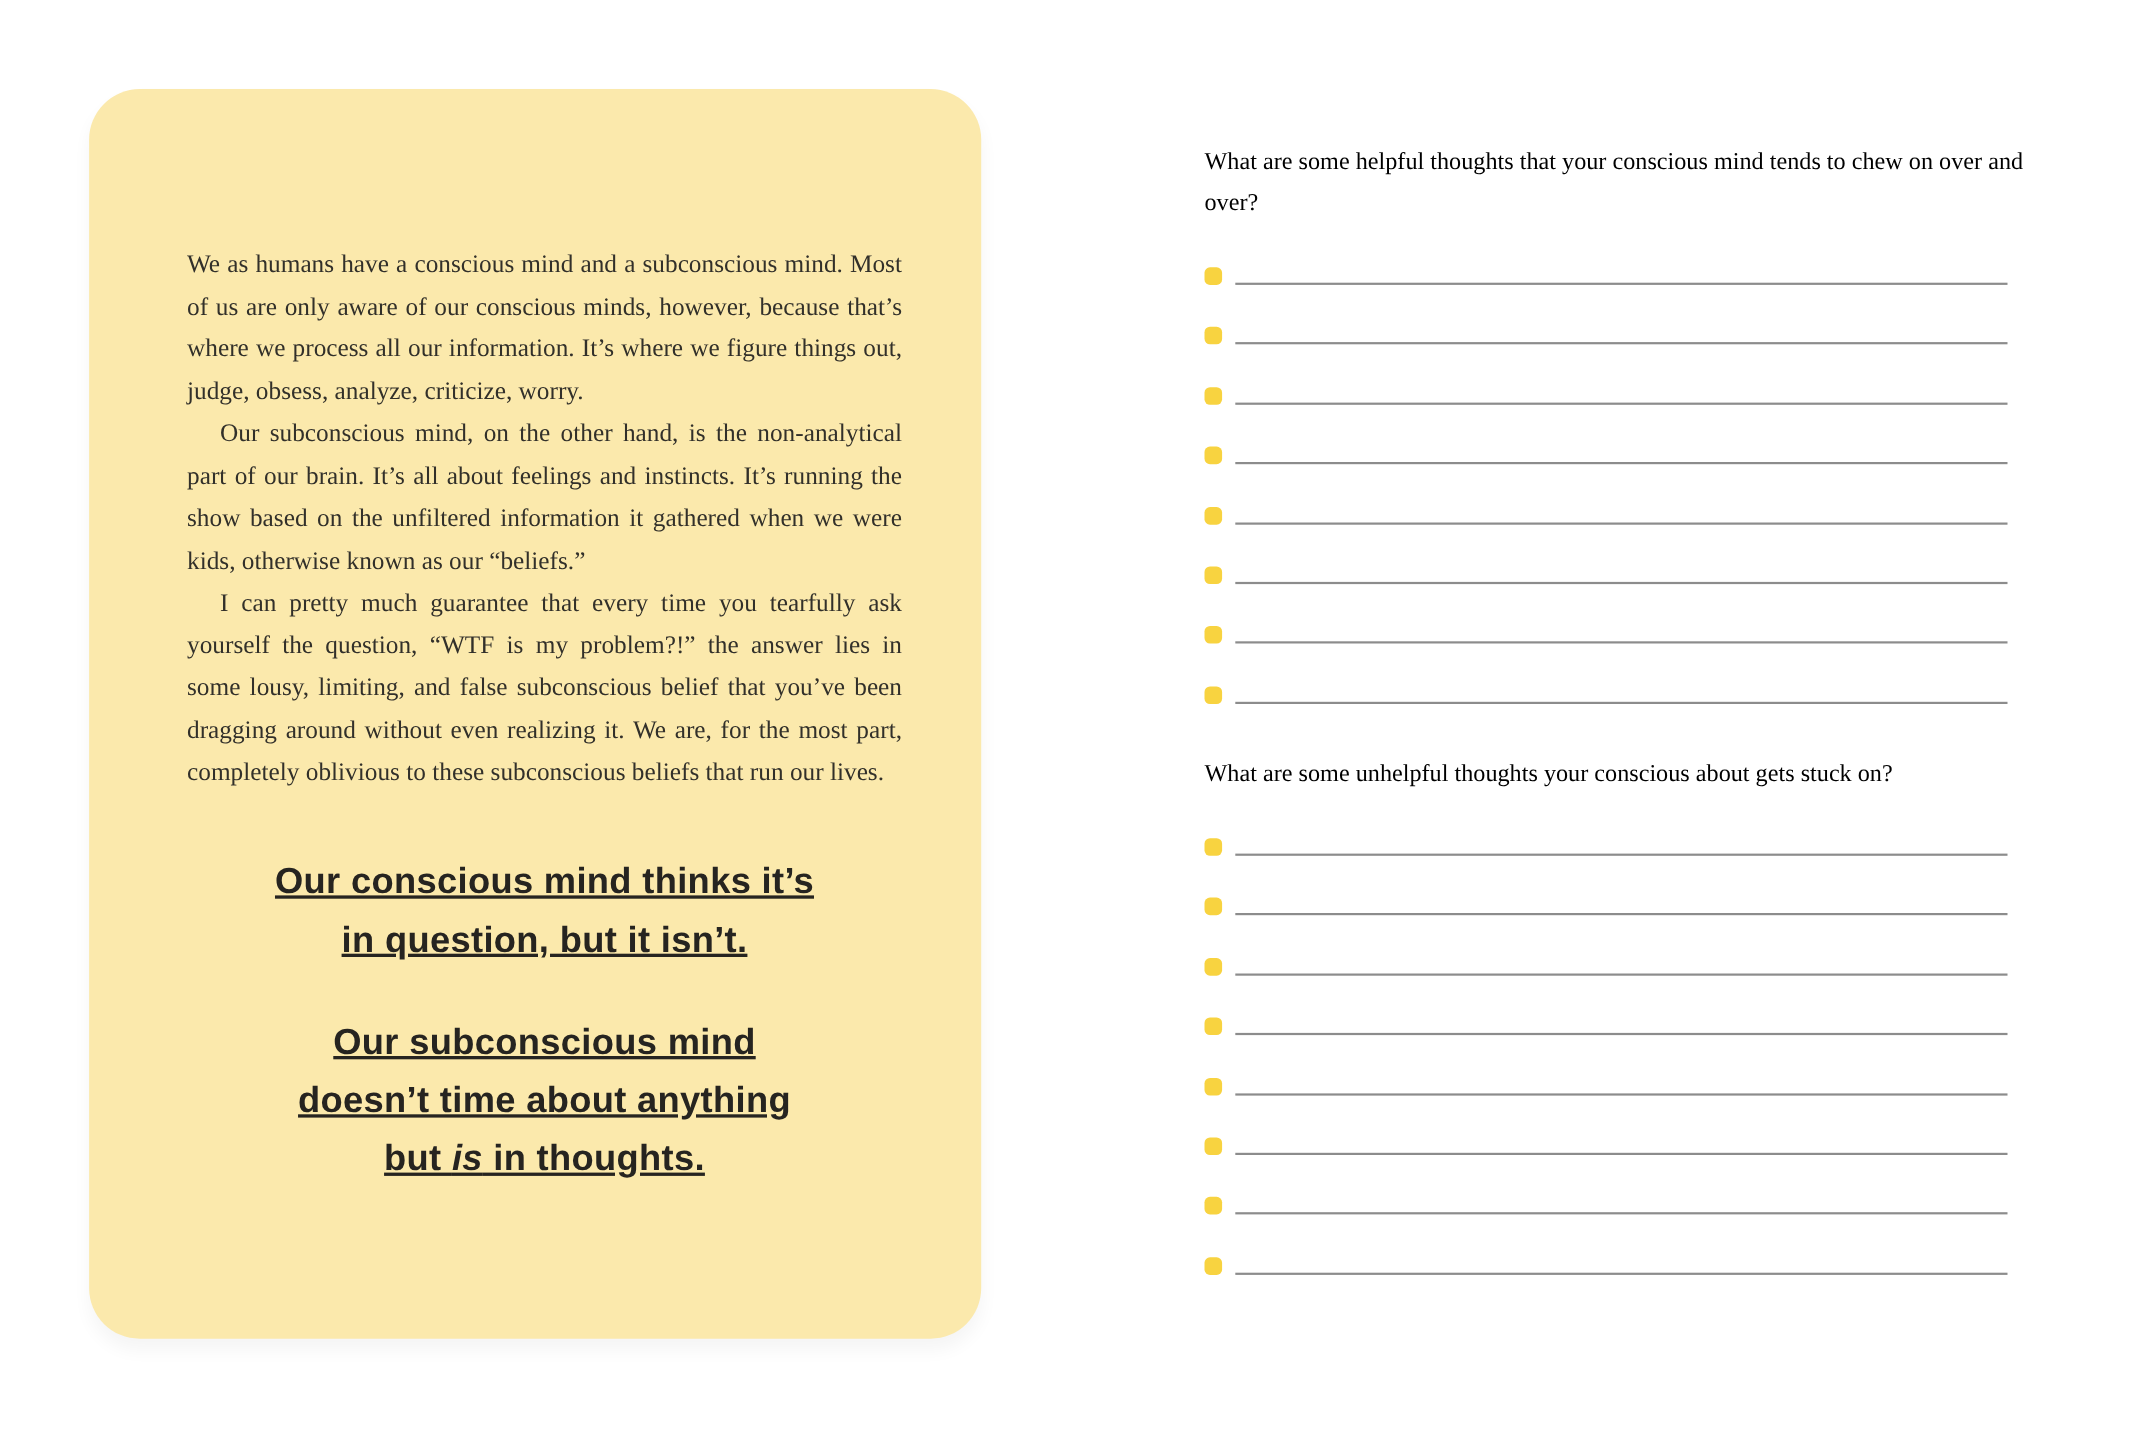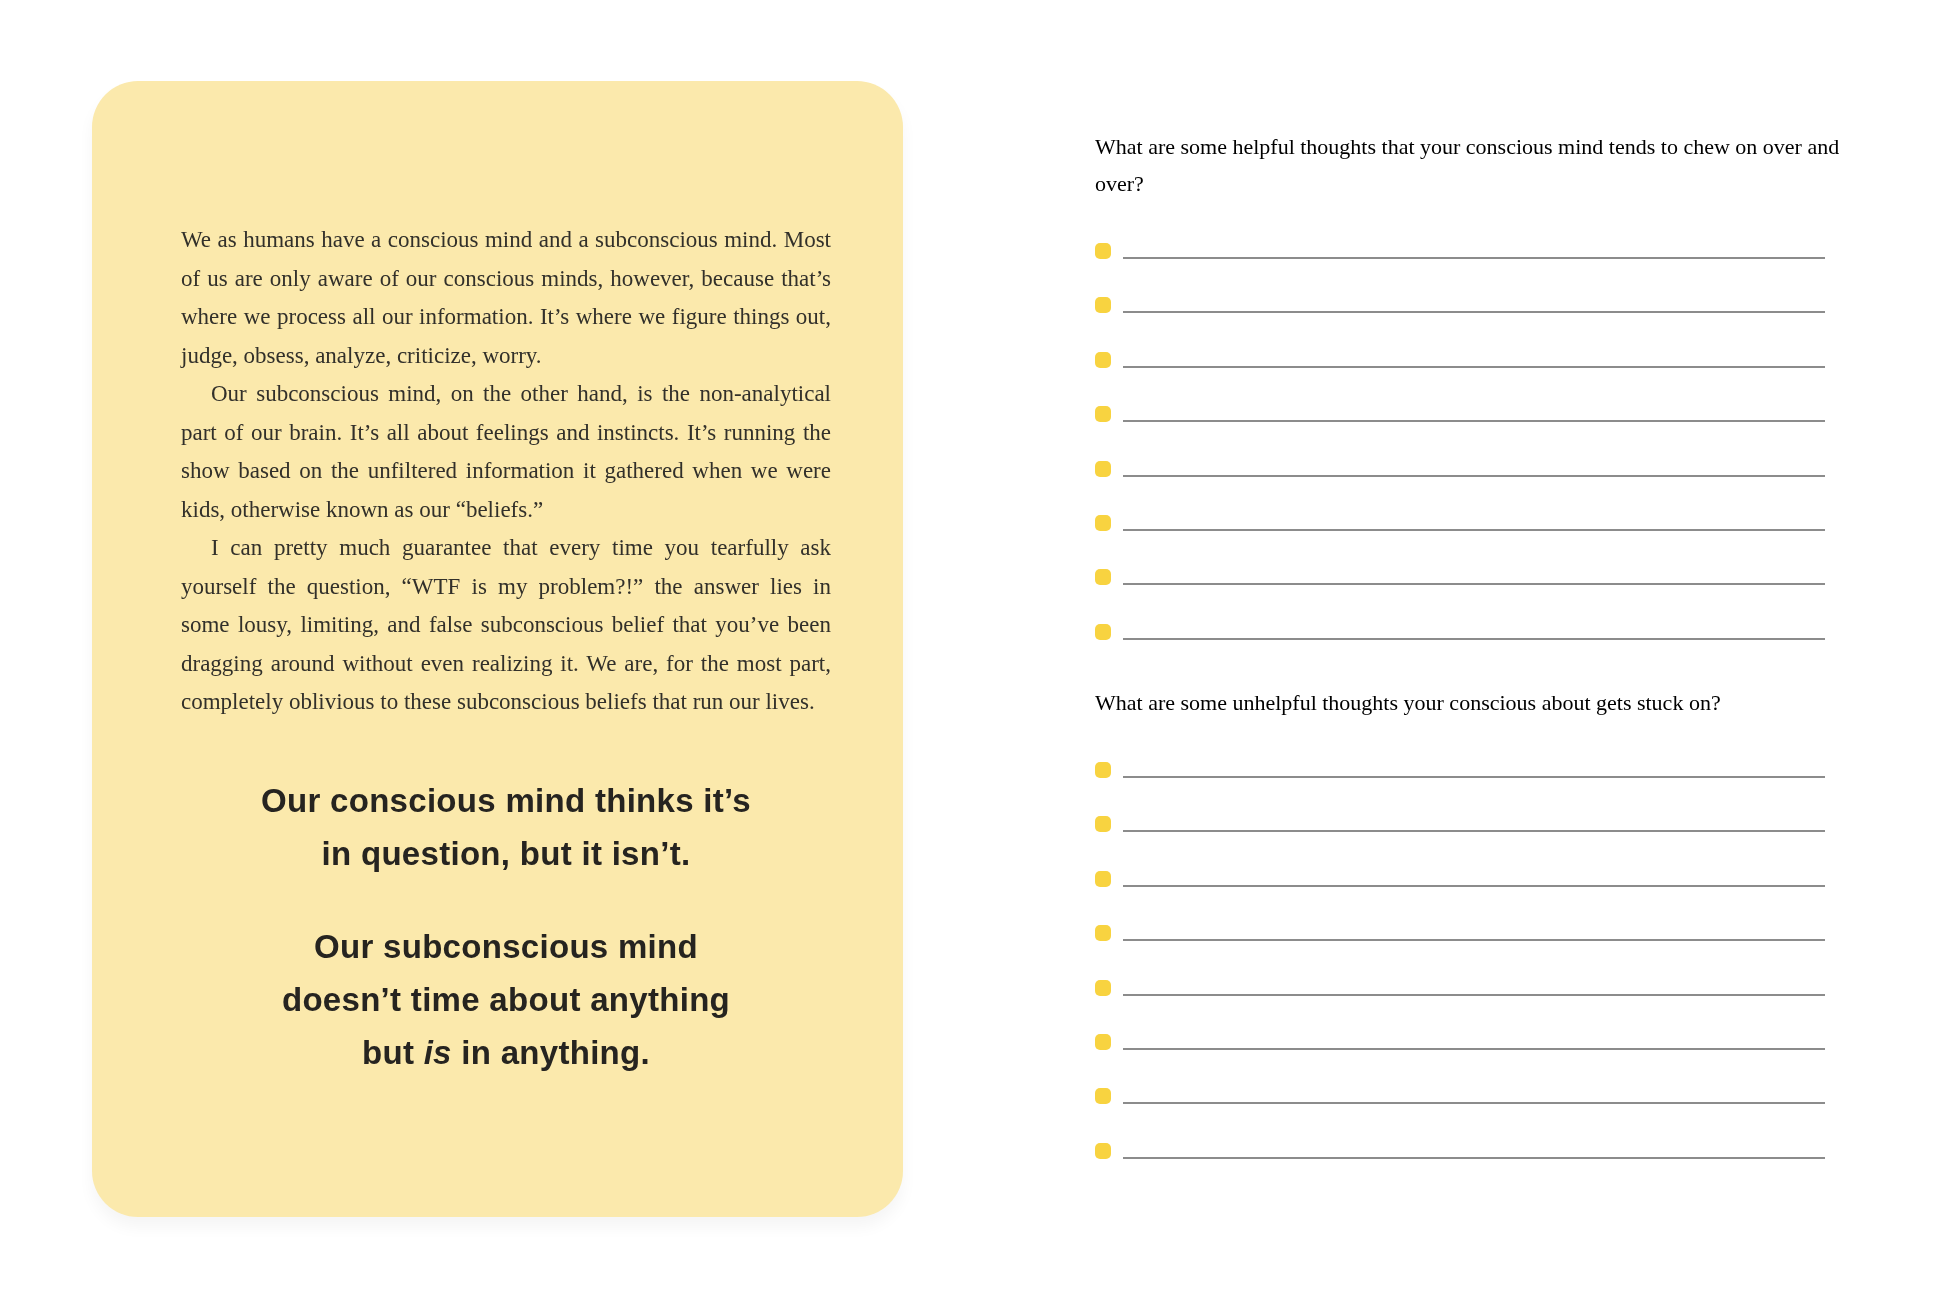--- a/index.html
+++ b/index.html
@@ -16,21 +16,21 @@
     position:relative;
     width:1950px;height:1300px;
     background:var(--page-bg);
     overflow:hidden;
     font-family:"Liberation Serif", serif;
     color:var(--ink);
   }
   
   .lesson-card{
     position:absolute;
-    left:92px;top:81px;
+    left:81px;top:81px;
     width:811px;height:1136px;
     background:var(--card-bg);
     border-radius:46px;
     padding:140px 72px 0 89px;
     box-shadow:0 10px 16px rgba(0,0,0,0.045);
   }
   .body-copy p{
     font-size:23px;
     line-height:38.5px;
     text-align:justify;
@@ -39,20 +39,21 @@
   .body-copy p.indented{text-indent:30px;}
   .pull-quotes{
     margin-top:52px;
     text-align:center;
     font-family:"Liberation Sans", sans-serif;
     font-weight:700;
     font-size:33px;
     line-height:53px;
     letter-spacing:0.3px;
     color:var(--quote-ink);
+    text-decoration:underline;
   }
   .pull-quote + .pull-quote{margin-top:40px;}
   .pull-quote .it{font-style:italic;}
   
   .prompt{
     position:absolute;
     left:1095px;
     width:748px;
     font-size:22px;
     line-height:37px;
@@ -97,21 +98,21 @@
       <p class="indented">I can pretty much guarantee that every time you tearfully ask yourself the question, “WTF is my problem?!” the answer lies in some lousy, limiting, and false subconscious belief that you’ve been dragging around without even realizing it. We are, for the most part, completely oblivious to these subconscious beliefs that run our lives.</p>
     </div>
     <div class="pull-quotes">
       <div class="pull-quote">
         <div>Our conscious mind thinks it’s</div>
         <div>in question, but it isn’t.</div>
       </div>
       <div class="pull-quote">
         <div>Our subconscious mind</div>
         <div>doesn’t time about anything</div>
-        <div><span>but </span><span class="it">is</span><span> in anything.</span></div>
+        <div><span>but </span><span class="it">is</span><span> in thoughts.</span></div>
       </div>
     </div>
   </div>
 
   <div class="prompt prompt-1">What are some helpful thoughts that your conscious mind tends to chew on over and over?</div>
   <div class="answer-list list-1">
   <div class="answer-row">
     <span class="bullet-square"></span>
     <span class="answer-line"></span>
   </div>

